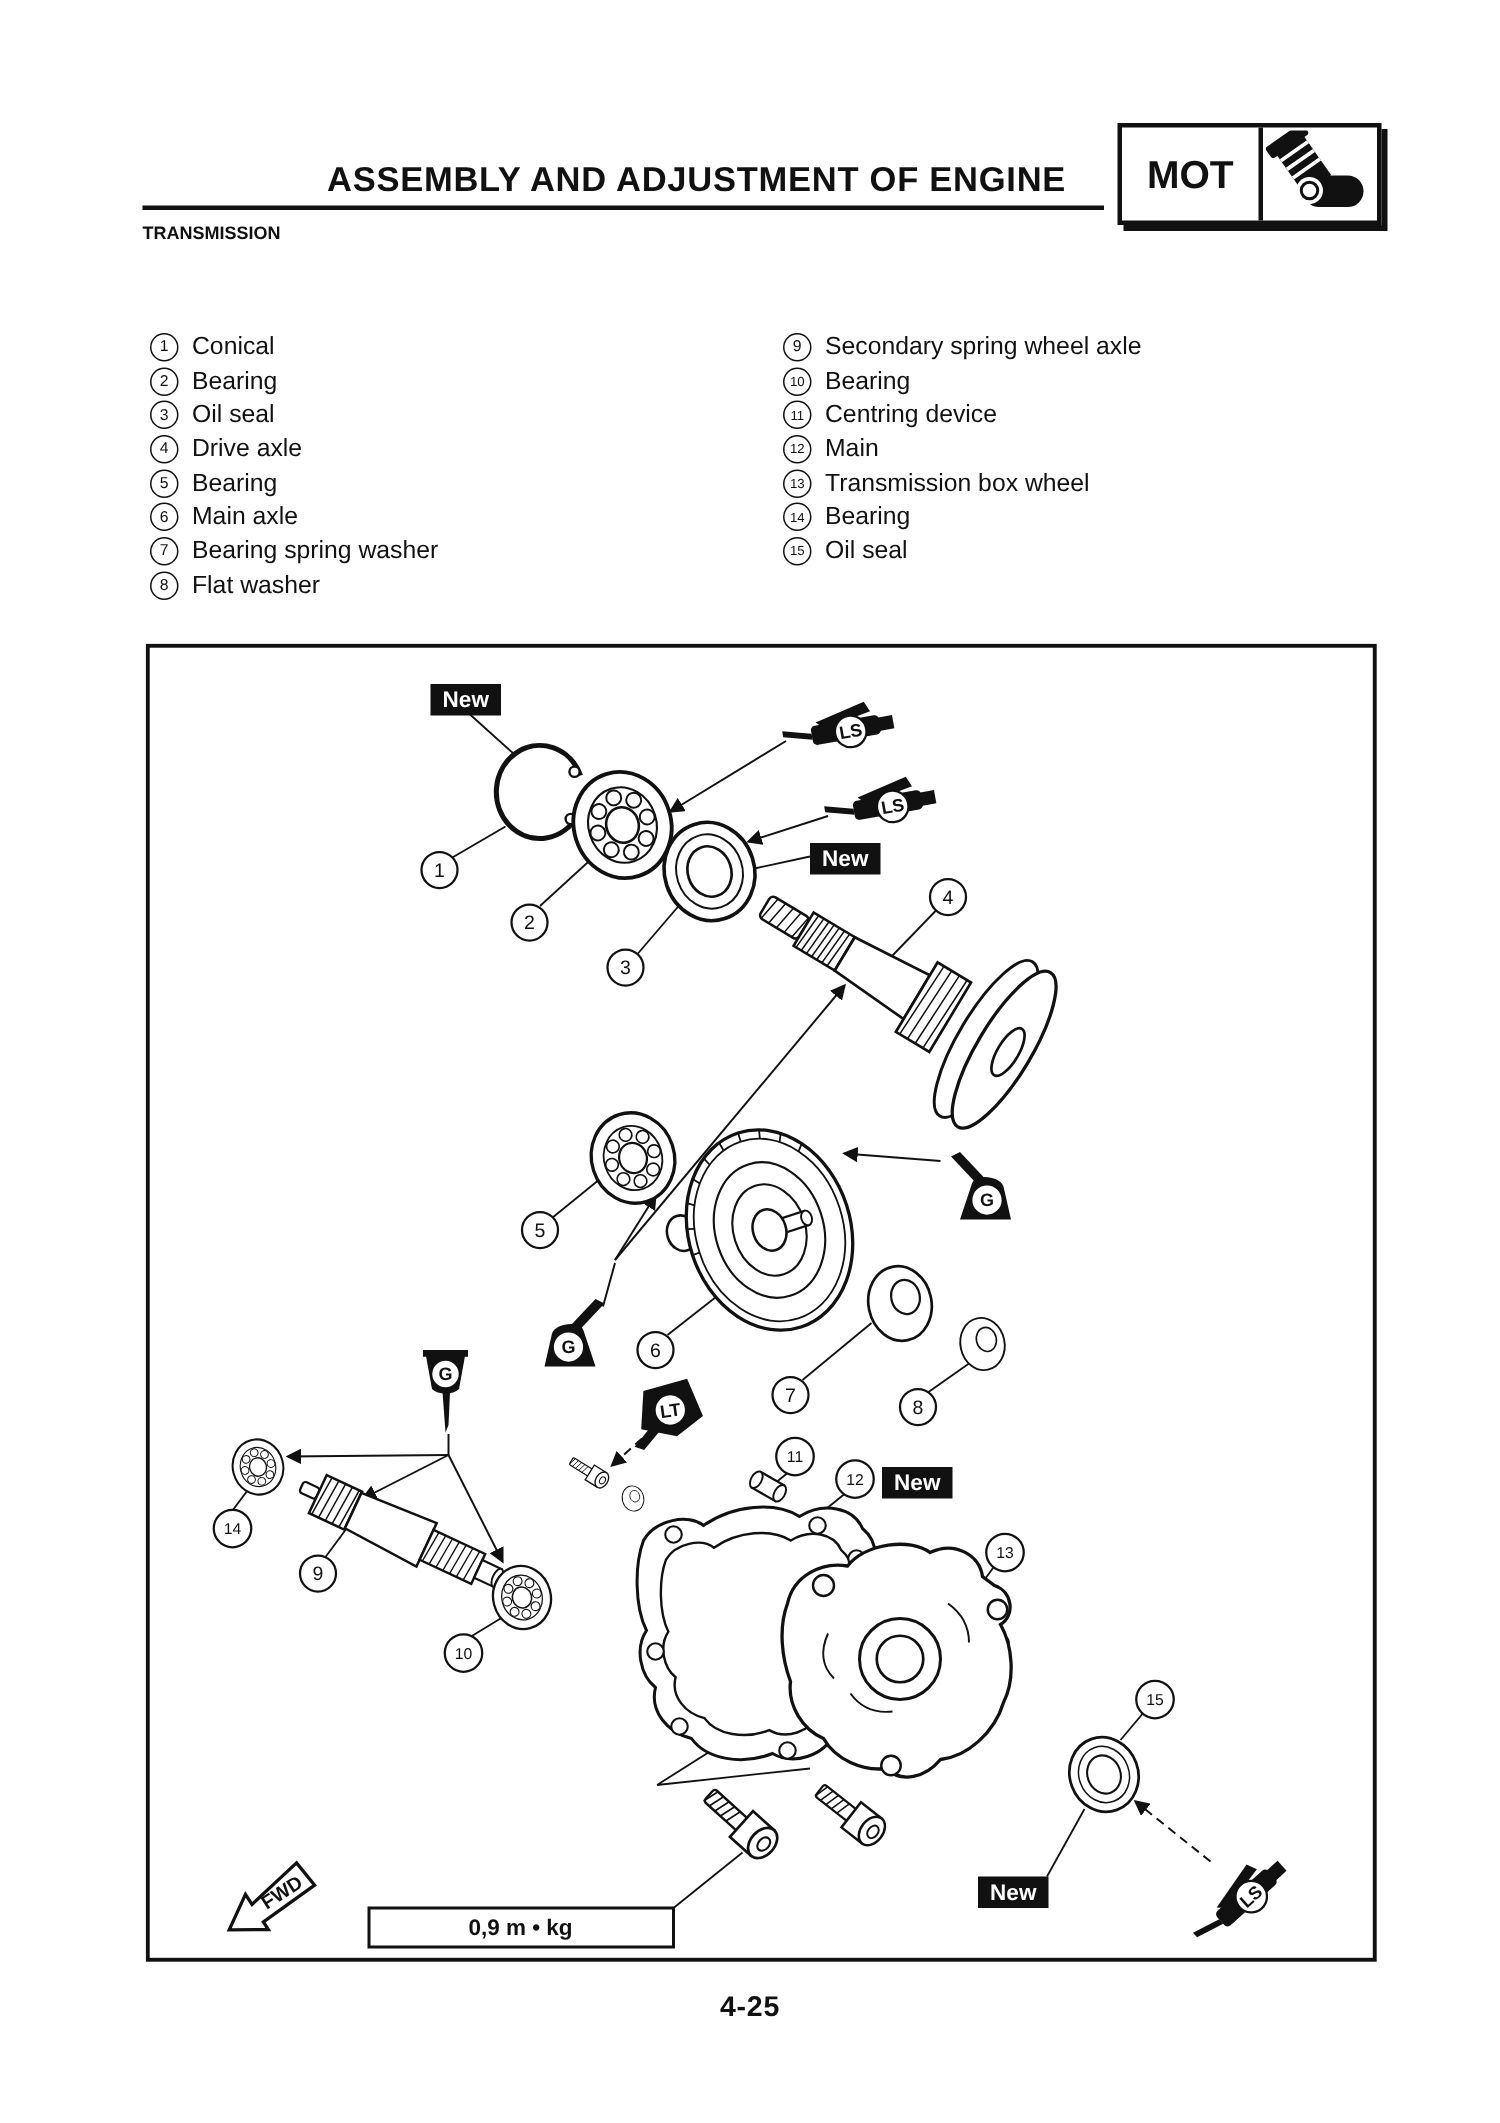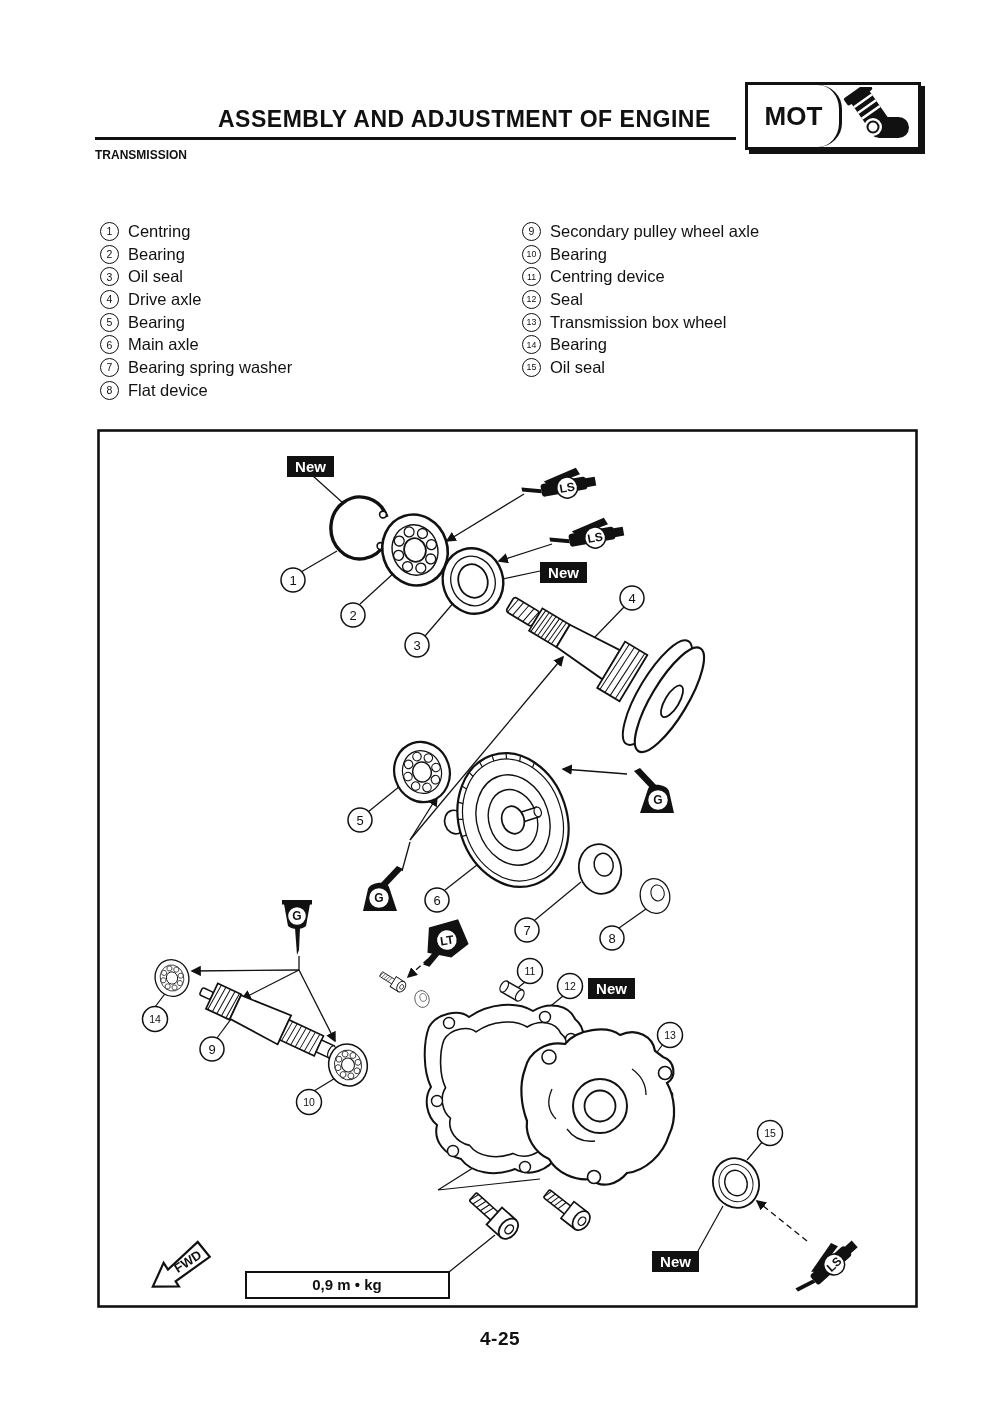--- a/index.html
+++ b/index.html
@@ -3,21 +3,21 @@
 <meta charset="utf-8">
 <style>
   html,body{margin:0;padding:0;background:#e8e8e8;}
   .page{position:relative;width:1000px;height:1415px;background:#fff;color:#111;
         font-family:"Liberation Sans",sans-serif;overflow:hidden;}
   .title{position:absolute;left:218px;top:106px;font-size:23px;font-weight:bold;letter-spacing:.5px;}
   .rule{position:absolute;left:95px;top:137px;width:641px;height:3px;background:#111;}
   .badge{position:absolute;left:745px;top:82px;width:170px;height:62px;border:3px solid #111;
          box-shadow:4px 4px 0 #111;display:flex;background:#fff;}
   .badge-cell-text{flex:1;display:flex;align-items:center;justify-content:center;
-         font-size:26px;font-weight:bold;border-right:3px solid #111;border-radius:24px;}
+         font-size:26px;font-weight:bold;border-right:3px solid #111;}
   .badge-cell-icon{width:76px;display:flex;align-items:center;justify-content:center;}
   .section{position:absolute;left:95px;top:148px;font-size:12px;font-weight:bold;}
   .plist{position:absolute;top:220px;display:flex;flex-direction:column;}
   .plist.left{left:100px;}
   .plist.right{left:522px;}
   .prow{height:22.7px;display:flex;align-items:center;gap:9px;font-size:16.5px;}
   .cnum{width:17px;height:17px;min-width:17px;border:1.4px solid #111;border-radius:50%;
         display:inline-flex;align-items:center;justify-content:center;font-size:10.5px;}
   .cnum.two{font-size:8.8px;}
   .diagram-box{position:absolute;left:97px;top:429px;}
@@ -57,21 +57,21 @@
         <circle cx="30" cy="40" r="5.5" fill="none" stroke="#111" stroke-width="2"></circle>
       </svg>
     </div>
   </div>
 
   <div class="section">TRANSMISSION</div>
 
   <div class="plist left">
     <div class="prow">
         <span class="cnum">1</span>
-        <span>Centring</span>
+        <span>Conical</span>
       </div>
     <div class="prow">
         <span class="cnum">2</span>
         <span>Bearing</span>
       </div>
     <div class="prow">
         <span class="cnum">3</span>
         <span>Oil seal</span>
       </div>
     <div class="prow">
@@ -85,40 +85,40 @@
     <div class="prow">
         <span class="cnum">6</span>
         <span>Main axle</span>
       </div>
     <div class="prow">
         <span class="cnum">7</span>
         <span>Bearing spring washer</span>
       </div>
     <div class="prow">
         <span class="cnum">8</span>
-        <span>Flat device</span>
+        <span>Flat washer</span>
       </div>
   </div>
 
   <div class="plist right">
     <div class="prow">
         <span class="cnum">9</span>
-        <span>Secondary pulley wheel axle</span>
+        <span>Secondary spring wheel axle</span>
       </div>
     <div class="prow">
         <span class="cnum two">10</span>
         <span>Bearing</span>
       </div>
     <div class="prow">
         <span class="cnum two">11</span>
         <span>Centring device</span>
       </div>
     <div class="prow">
         <span class="cnum two">12</span>
-        <span>Seal</span>
+        <span>Main</span>
       </div>
     <div class="prow">
         <span class="cnum two">13</span>
         <span>Transmission box wheel</span>
       </div>
     <div class="prow">
         <span class="cnum two">14</span>
         <span>Bearing</span>
       </div>
     <div class="prow">

